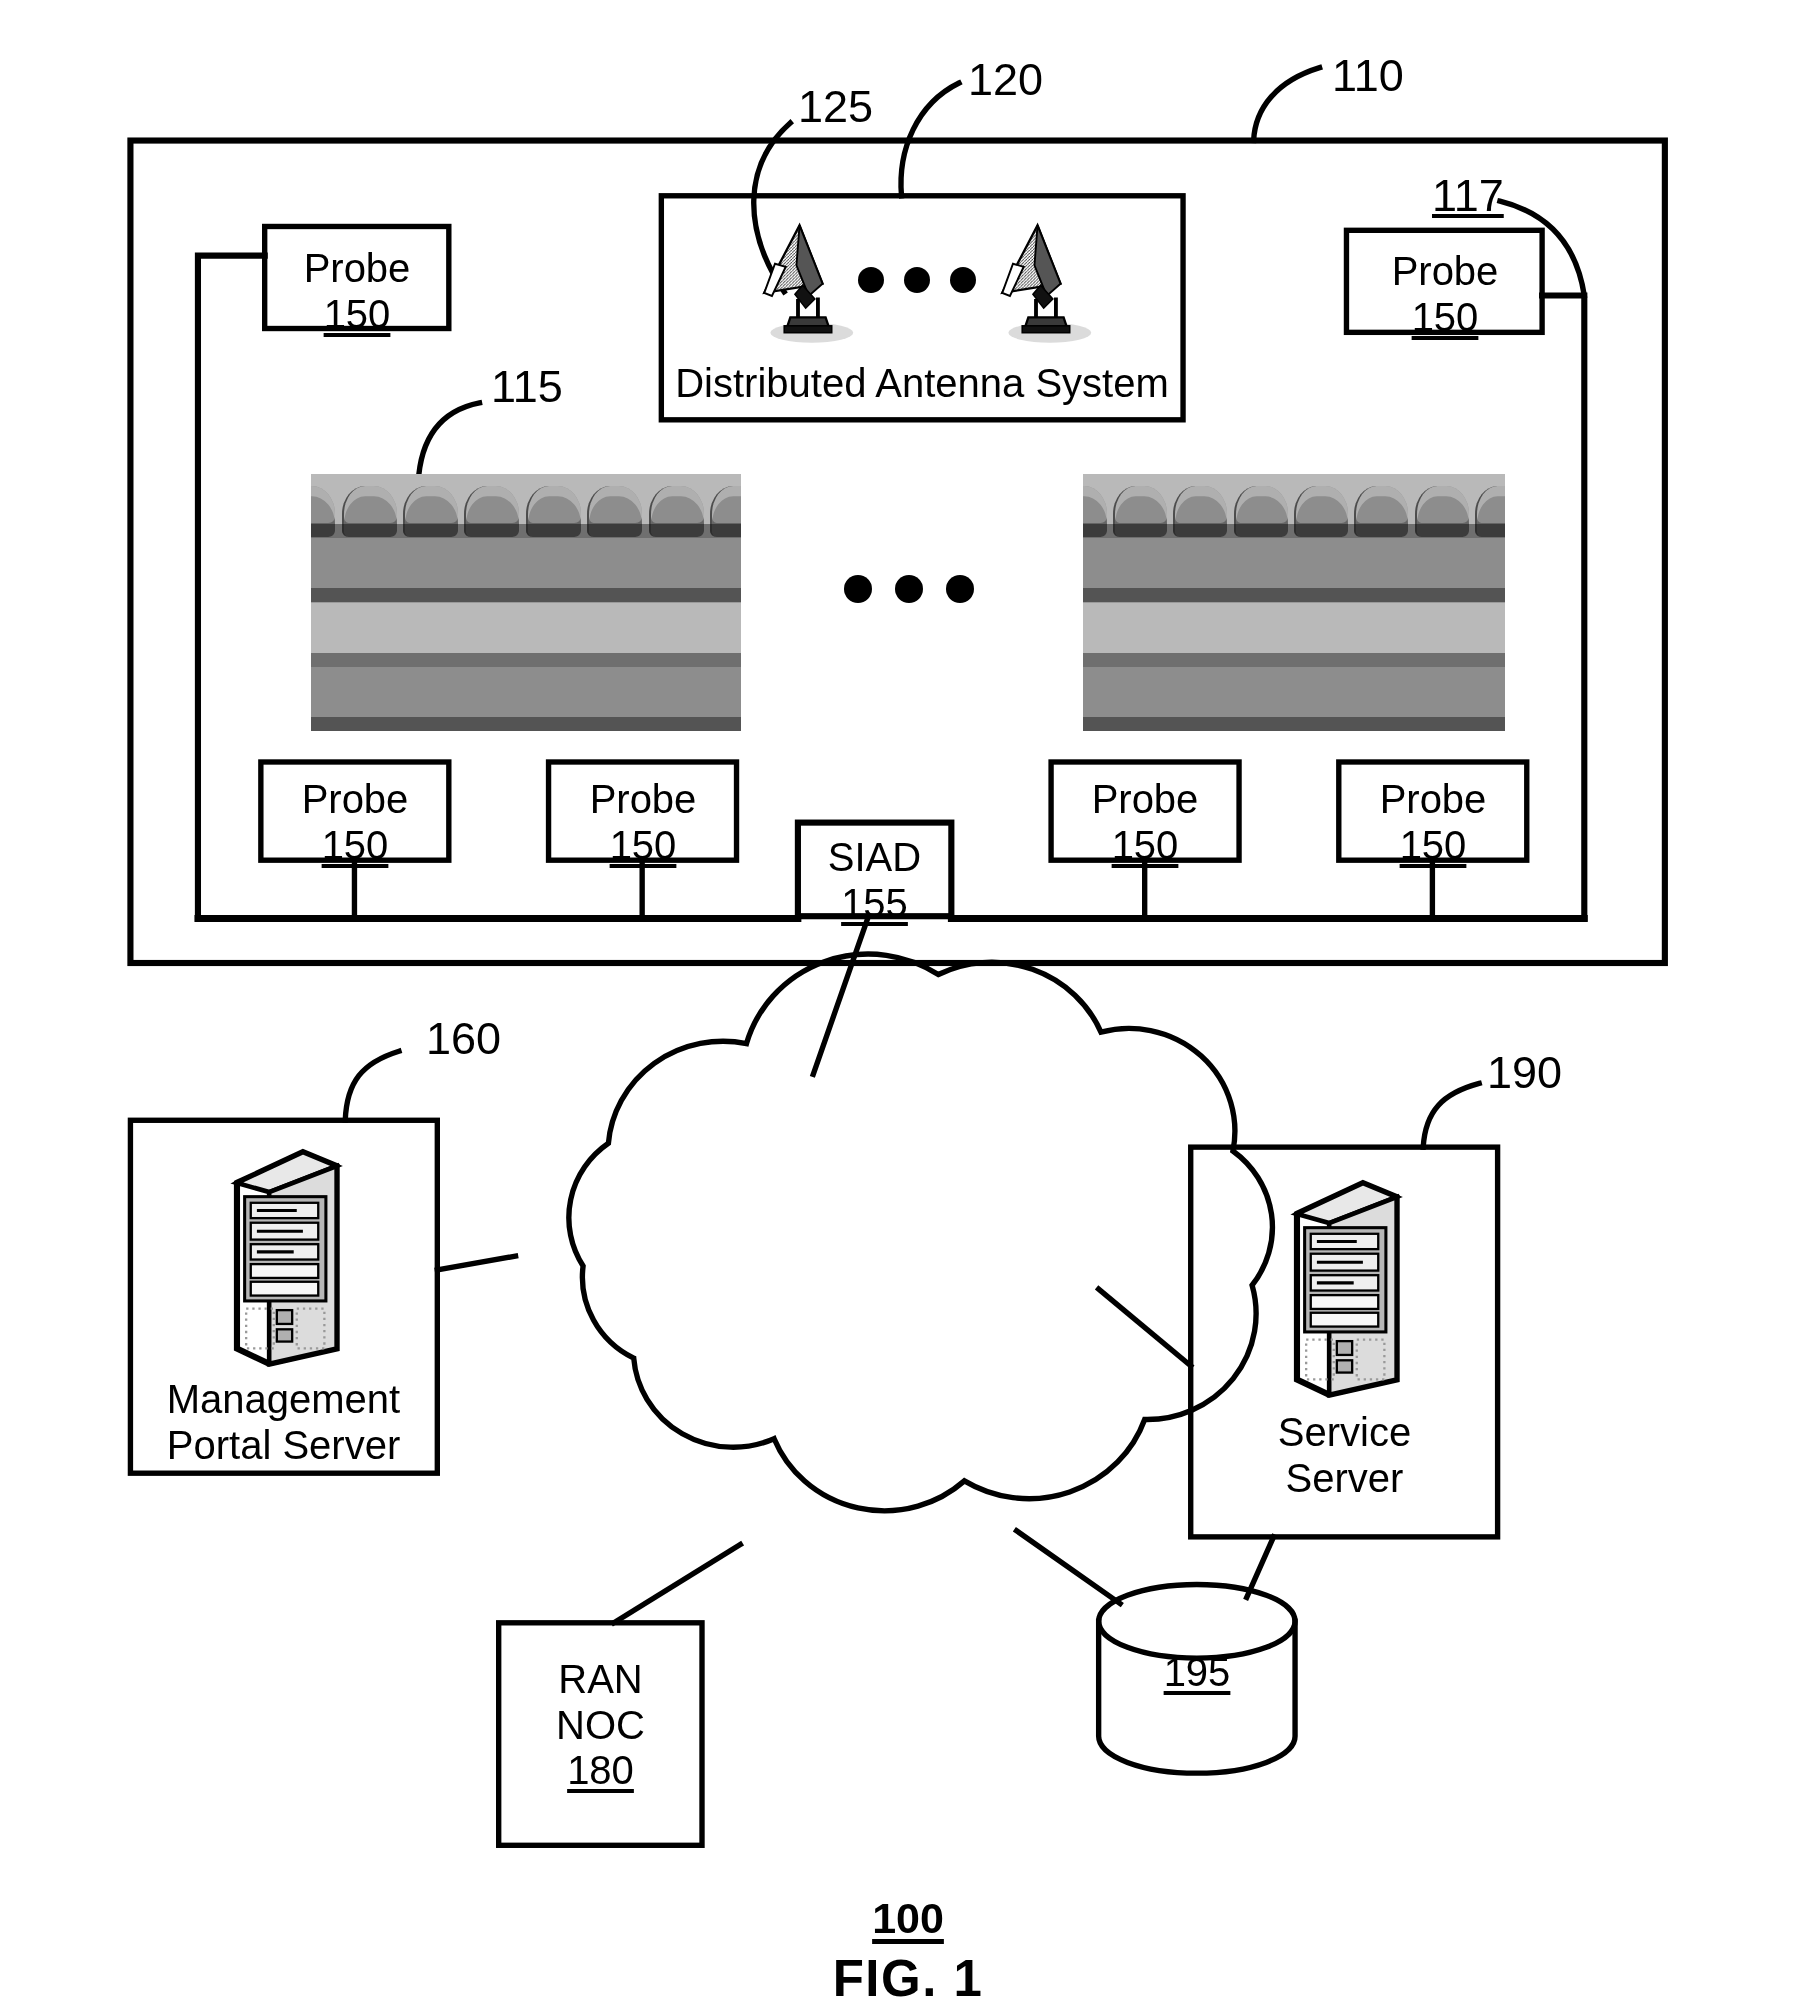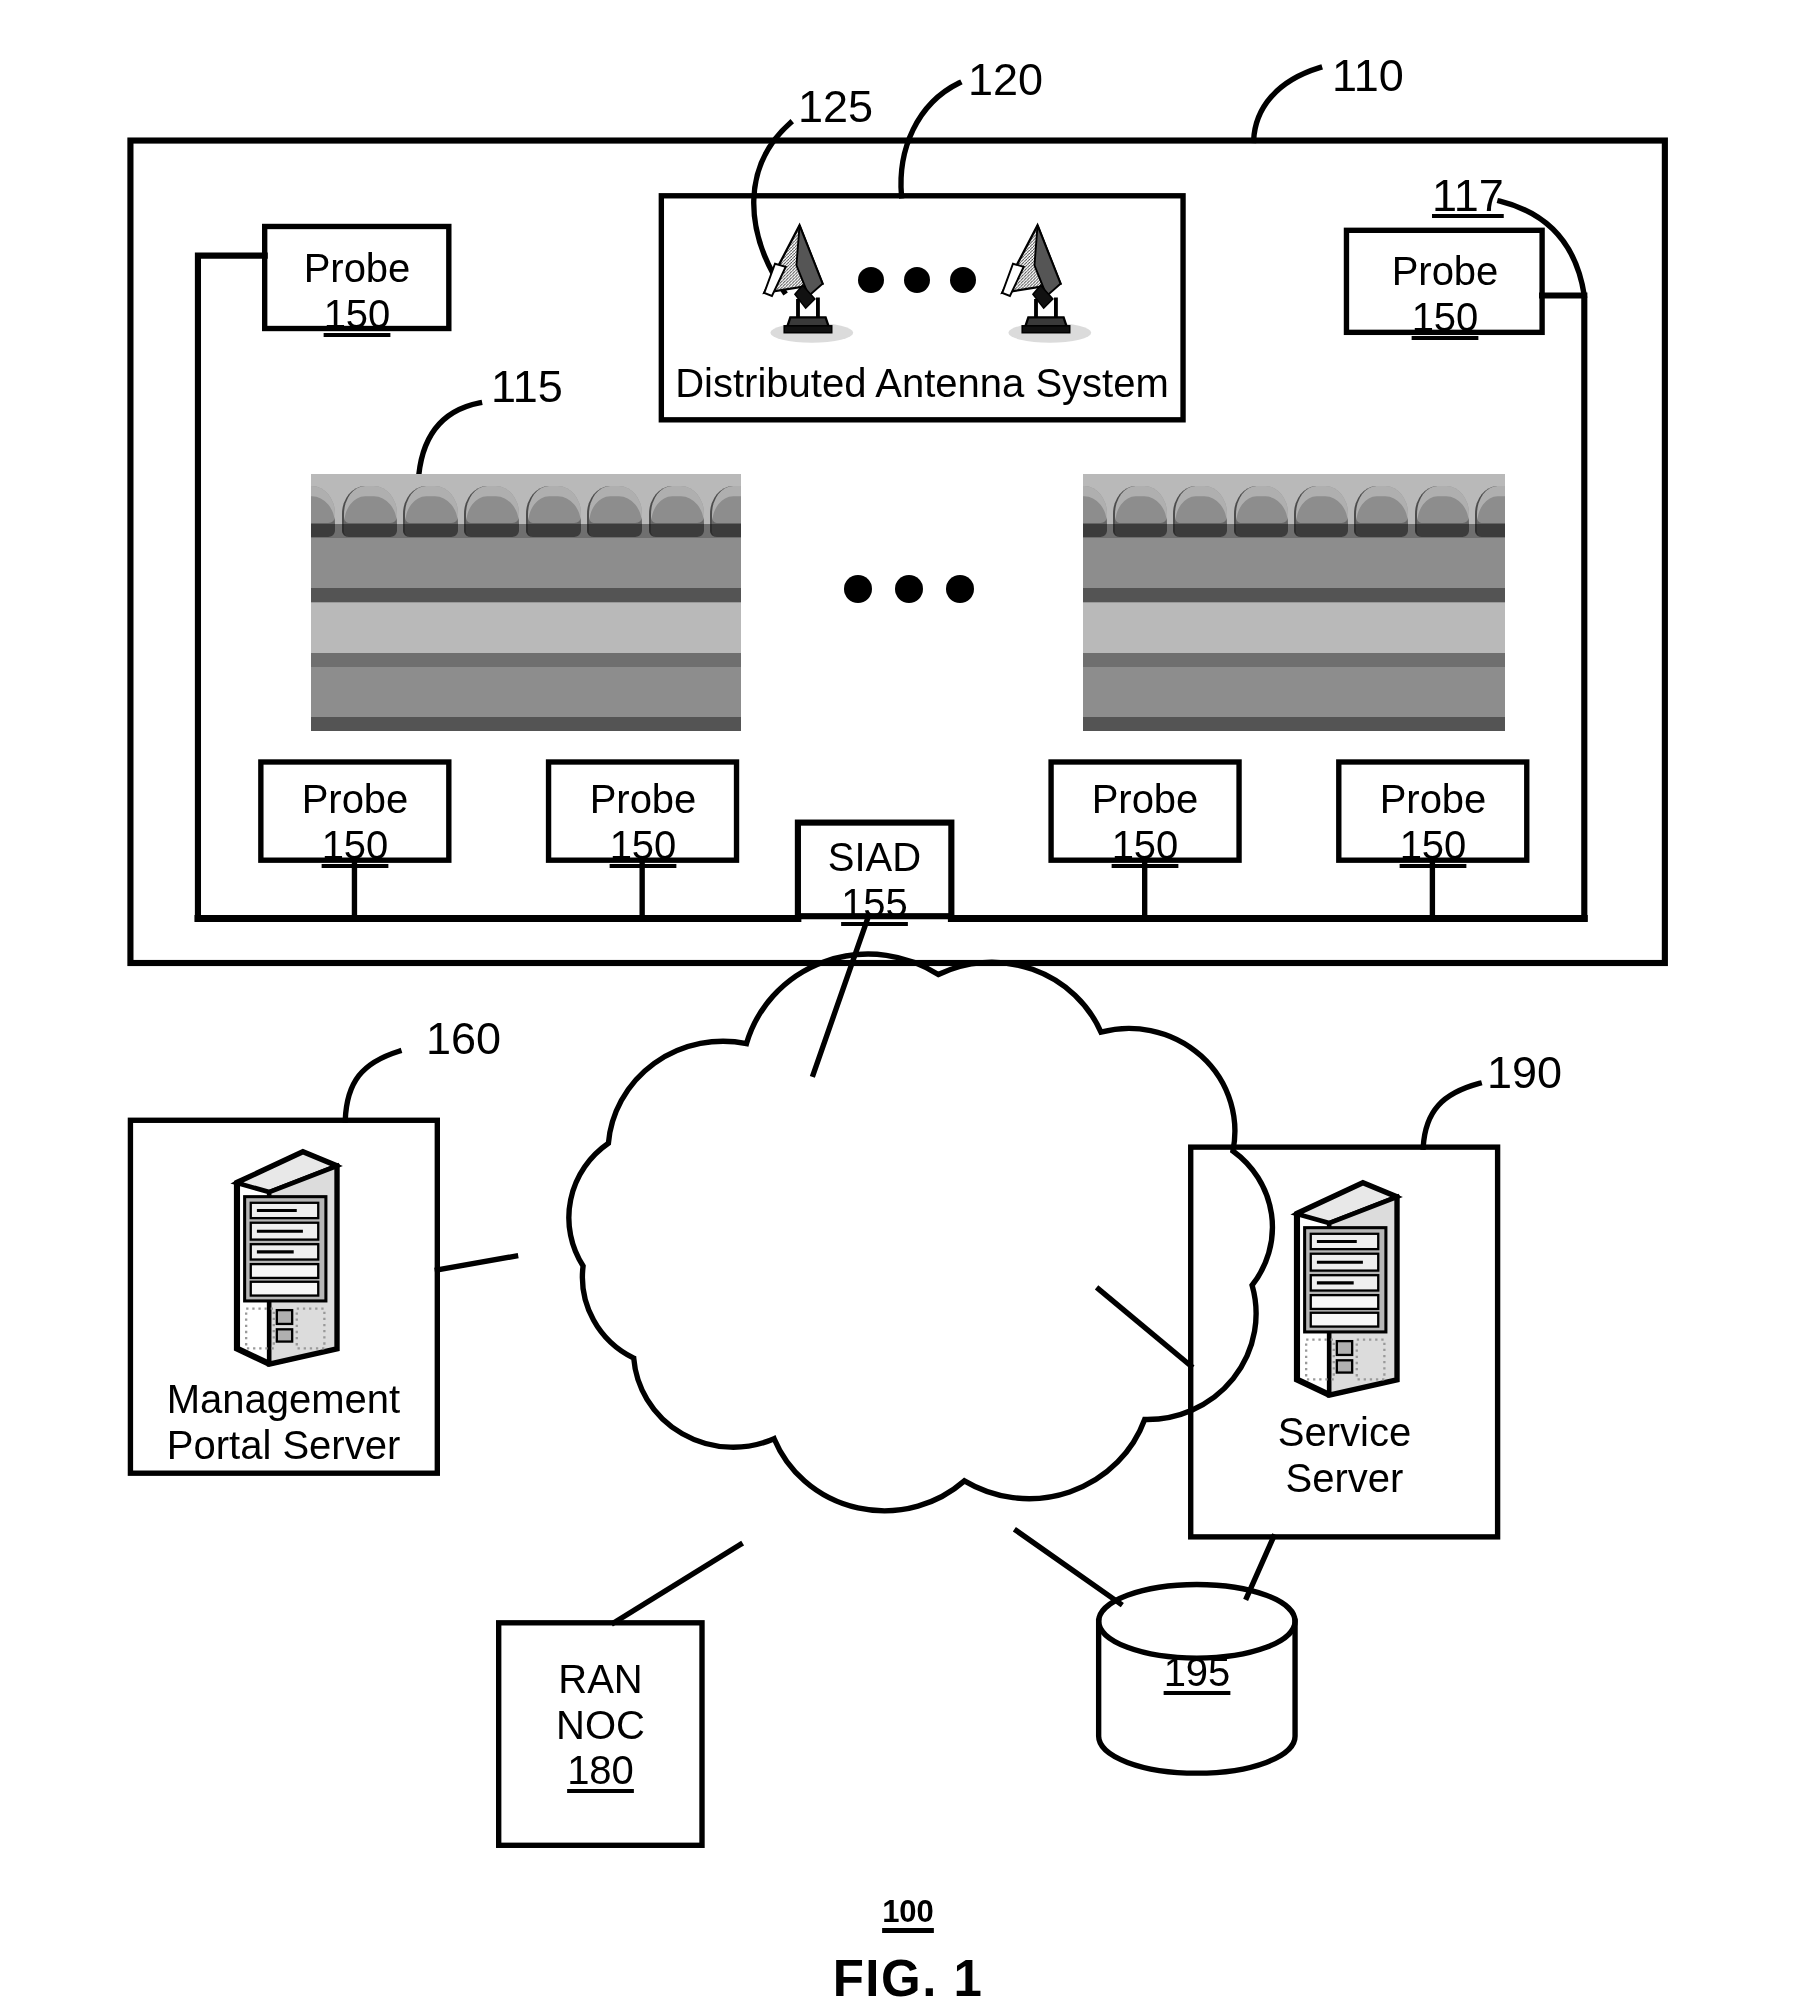--- a/index.html
+++ b/index.html
@@ -3,21 +3,21 @@
 <meta charset="utf-8">
 <style>
   html,body{margin:0;padding:0;background:#fff;}
   body{width:1816px;height:2015px;position:relative;font-family:"Liberation Sans",sans-serif;color:#000;}
   #stage{position:absolute;left:0;top:0;width:1816px;height:2015px;}
   svg#canvas{position:absolute;left:0;top:0;width:1816px;height:2015px;}
   .ref{position:absolute;font-size:45px;font-family:"Liberation Sans",sans-serif;color:#000;white-space:nowrap;}
   .boxlabel{position:absolute;text-align:center;font-size:40px;line-height:1.14;white-space:nowrap;}
   .boxlabel .num{text-decoration:underline;text-underline-offset:5.4px;text-decoration-thickness:3.8px;display:block;}
   .figcap{position:absolute;text-align:center;width:100%;font-size:51px;font-weight:bold;letter-spacing:1.5px;}
-  .fignum{position:absolute;text-align:center;width:100%;font-size:31px;font-weight:bold;text-decoration:underline;text-underline-offset:6.1px;text-decoration-thickness:4.6px;}
+  .fignum{position:absolute;text-align:center;width:100%;font-size:43px;font-weight:bold;text-decoration:underline;text-underline-offset:6.1px;text-decoration-thickness:4.6px;}
   .seats{position:absolute;overflow:hidden;background:#9a9a9a;}
   .seatrow{position:absolute;left:0;width:100%;}
   .seat{position:absolute;border-radius:42% 42% 12% 12%/55% 55% 12% 12%;}
   .dots{position:absolute;display:flex;align-items:center;}
   .dots i{display:block;background:#000;border-radius:50%;}
   .dish{position:absolute;}
   .tower{position:absolute;}
 </style>
 </head>
 <body>

